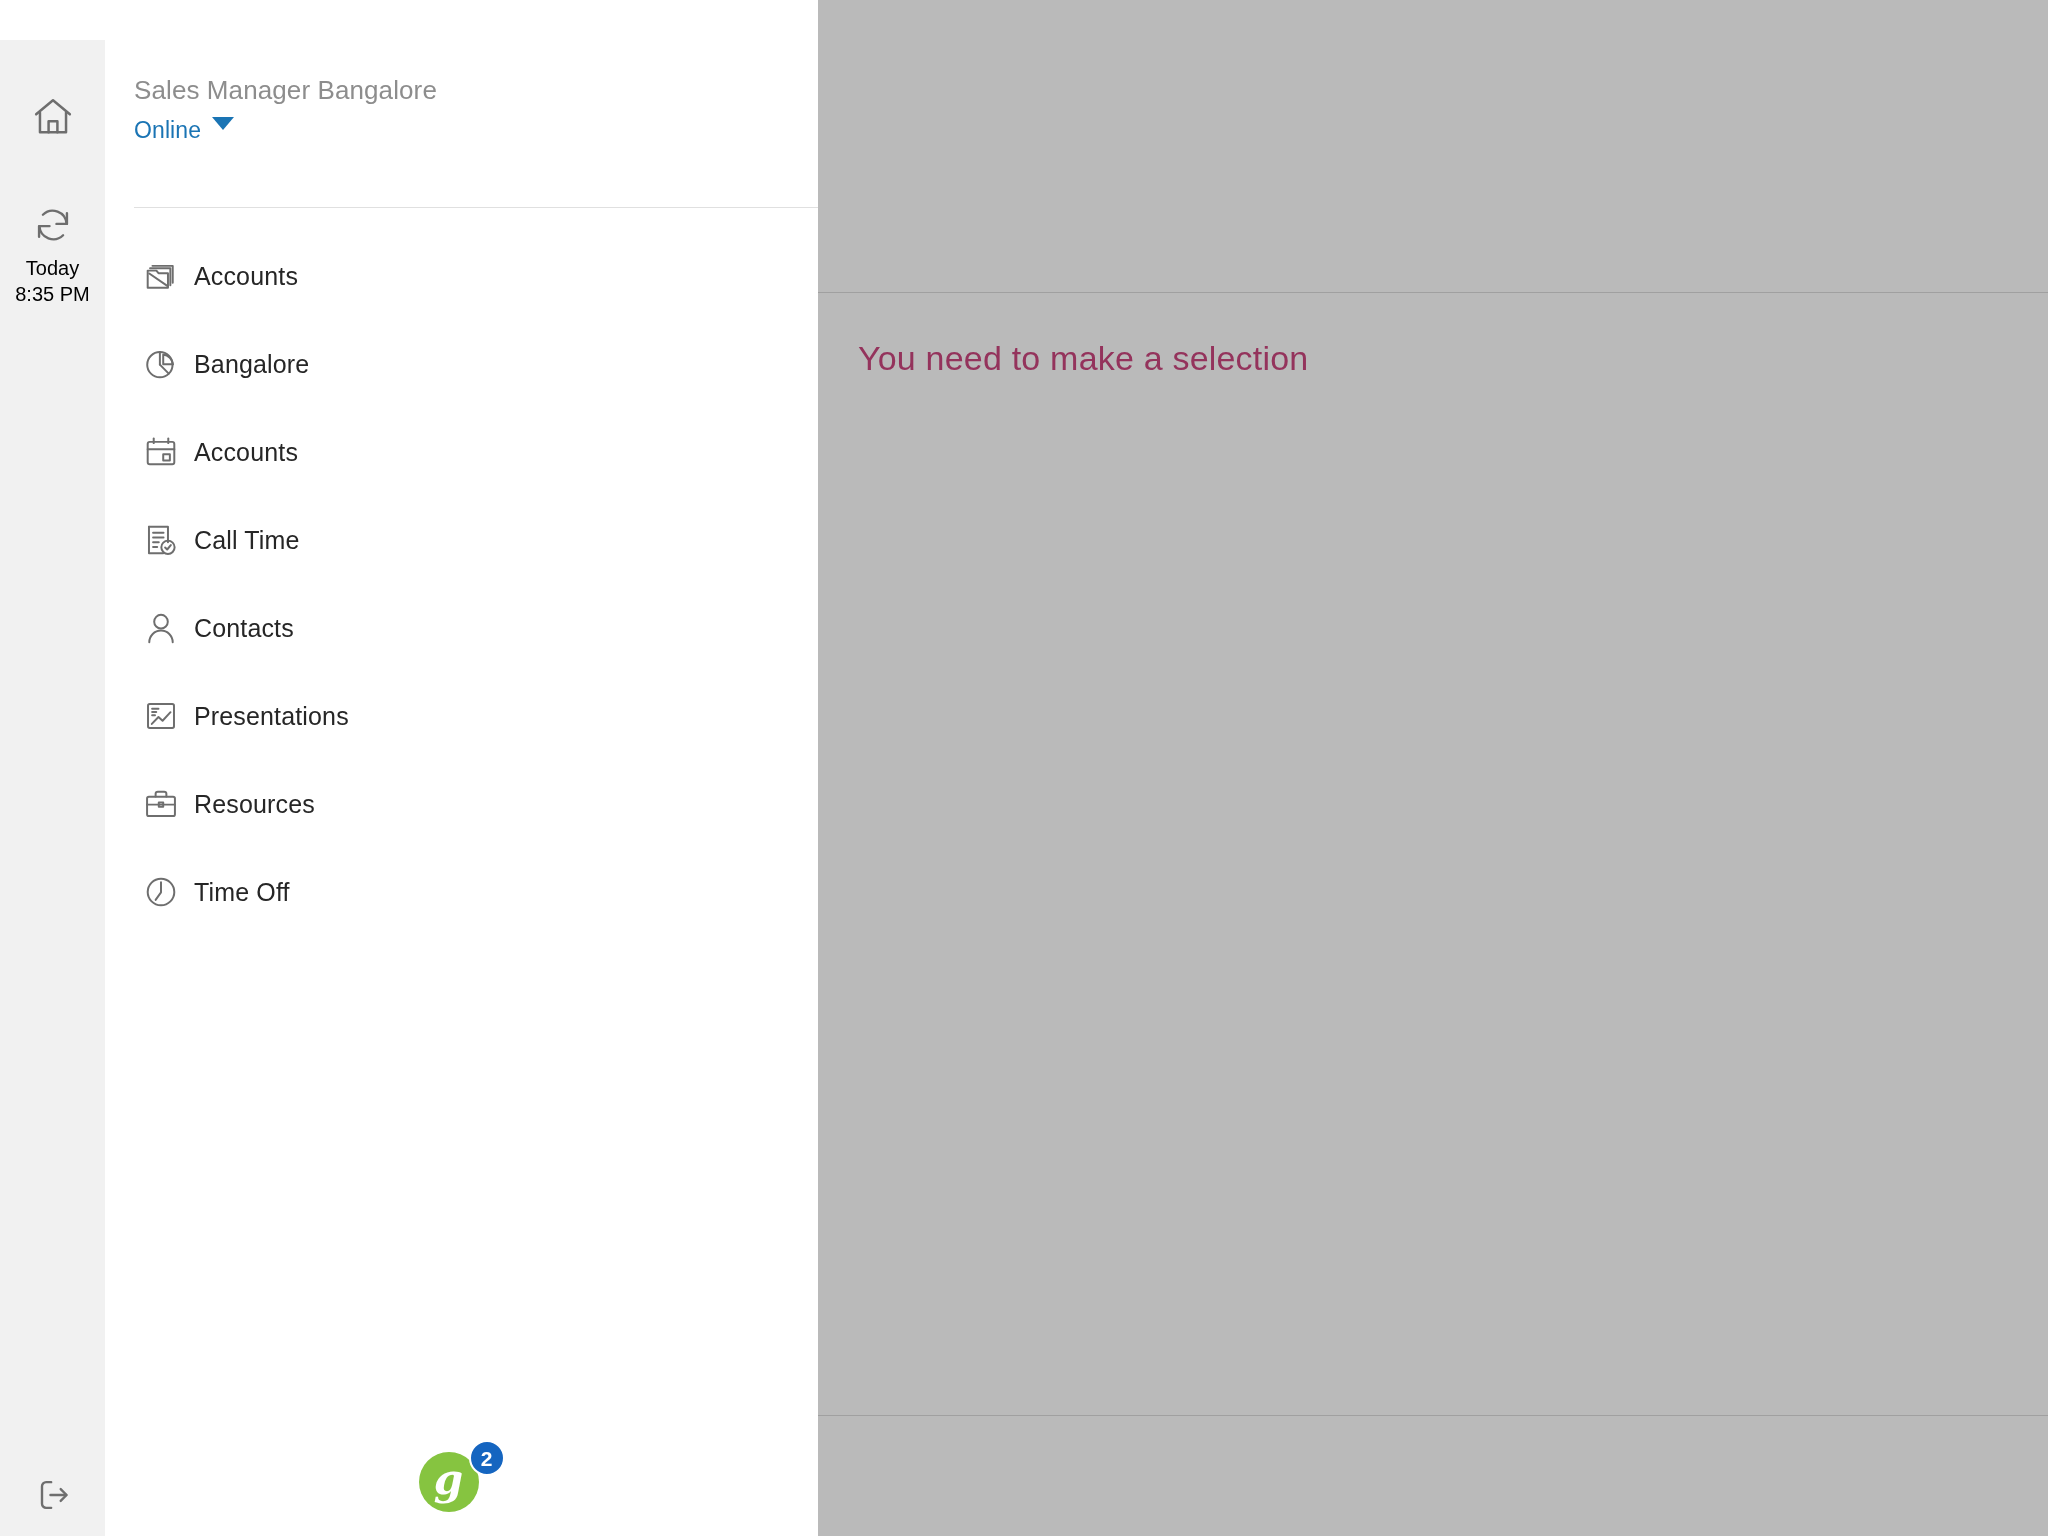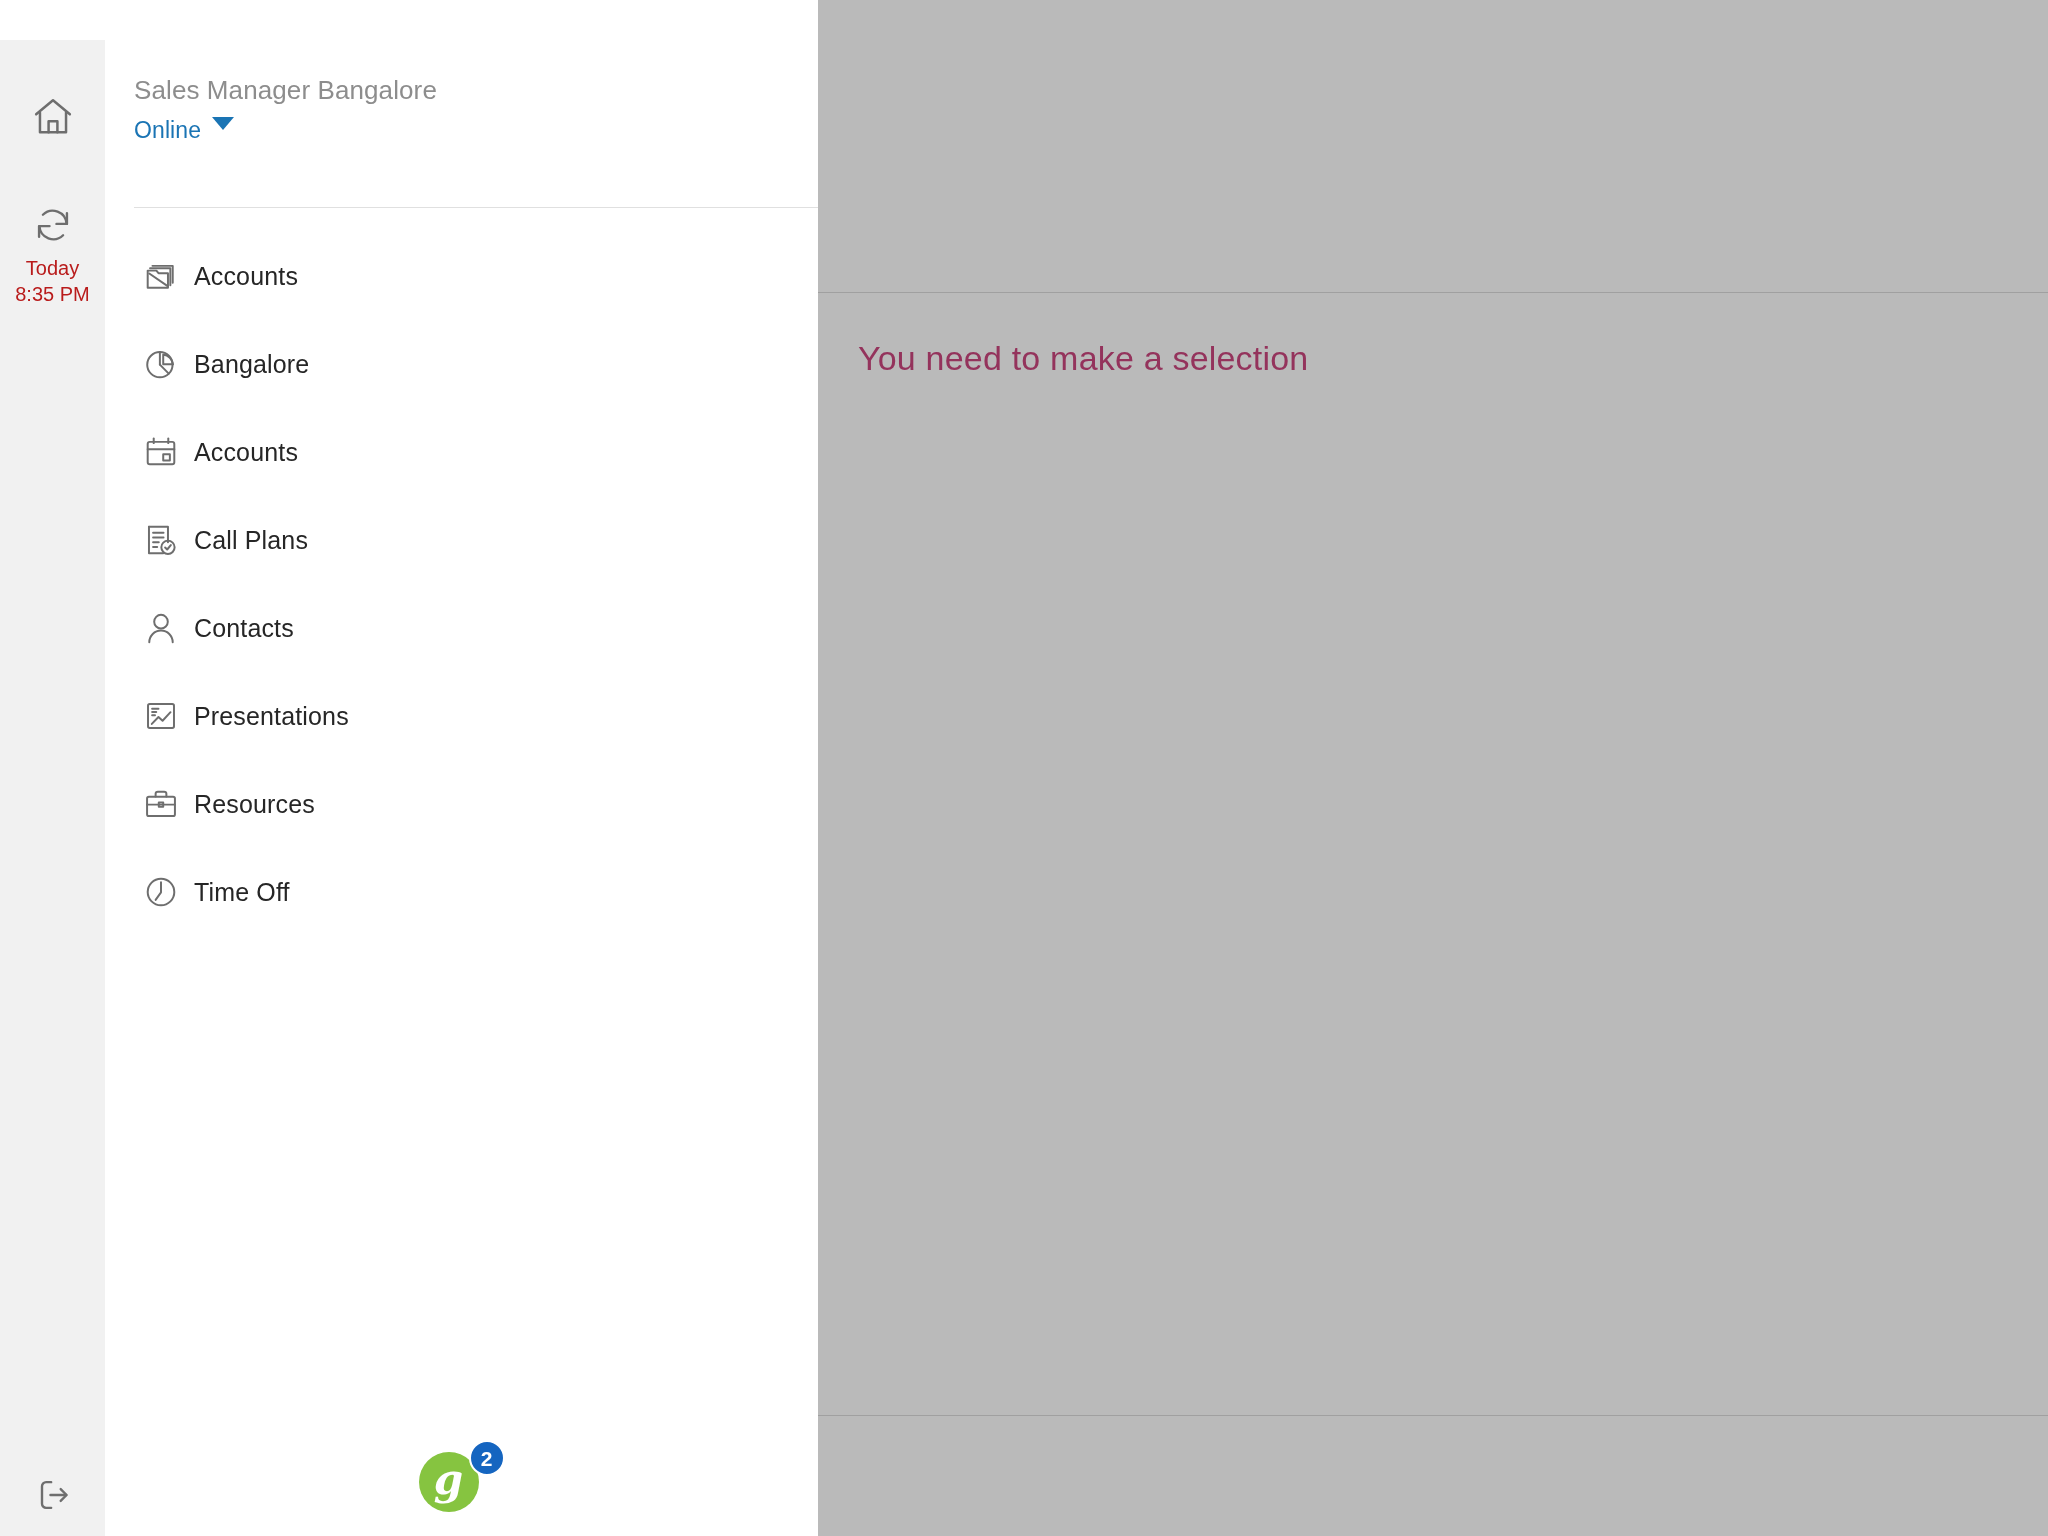--- a/index.html
+++ b/index.html
@@ -85,21 +85,21 @@
   .rail-sync  { top: 155px; height: 120px; }
   .rail-logout{ top: 1420px; height: 70px; }
 
   .rail-icon svg { display: block; }
 
   .rail-sub {
     margin-top: 8px;
     text-align: center;
     font-size: 20px;
     line-height: 1.32;
-    color: #b91c1c;
+    color: #000000;
   }
 
   
   .drawer {
     position: absolute;
     left: 105px;
     top: 0;
     width: 713px;
     height: 1536px;
     background: #ffffff;
@@ -351,21 +351,21 @@
             <path d="M4.4 3.6 H16.4 V13.4"></path>
             <path d="M4.4 3.6 V20.4 H13.4"></path>
             <line x1="7" y1="7.4" x2="13.6" y2="7.4"></line>
             <line x1="7" y1="10.4" x2="13.6" y2="10.4"></line>
             <line x1="7" y1="13.4" x2="10.6" y2="13.4"></line>
             <line x1="7" y1="16.4" x2="9.6" y2="16.4"></line>
             <circle cx="16.4" cy="16.6" r="4.2"></circle>
             <polyline points="14.6,16.7 15.9,18 18.2,15.2"></polyline>
           </svg>
         </span>
-        <span class="menu-label">Call Plans</span>
+        <span class="menu-label">Call Time</span>
       </li>
 
       <li class="menu-item">
         <span class="menu-icon">
           <svg width="38" height="38" viewBox="0 0 24 24" fill="none" stroke="#6e6e6e" stroke-width="1.25" stroke-linecap="round" stroke-linejoin="round">
             <circle cx="12" cy="8" r="4.3"></circle>
             <path d="M4.6 21 A7.4 7.4 0 0 1 19.4 21"></path>
           </svg>
         </span>
         <span class="menu-label">Contacts</span>

